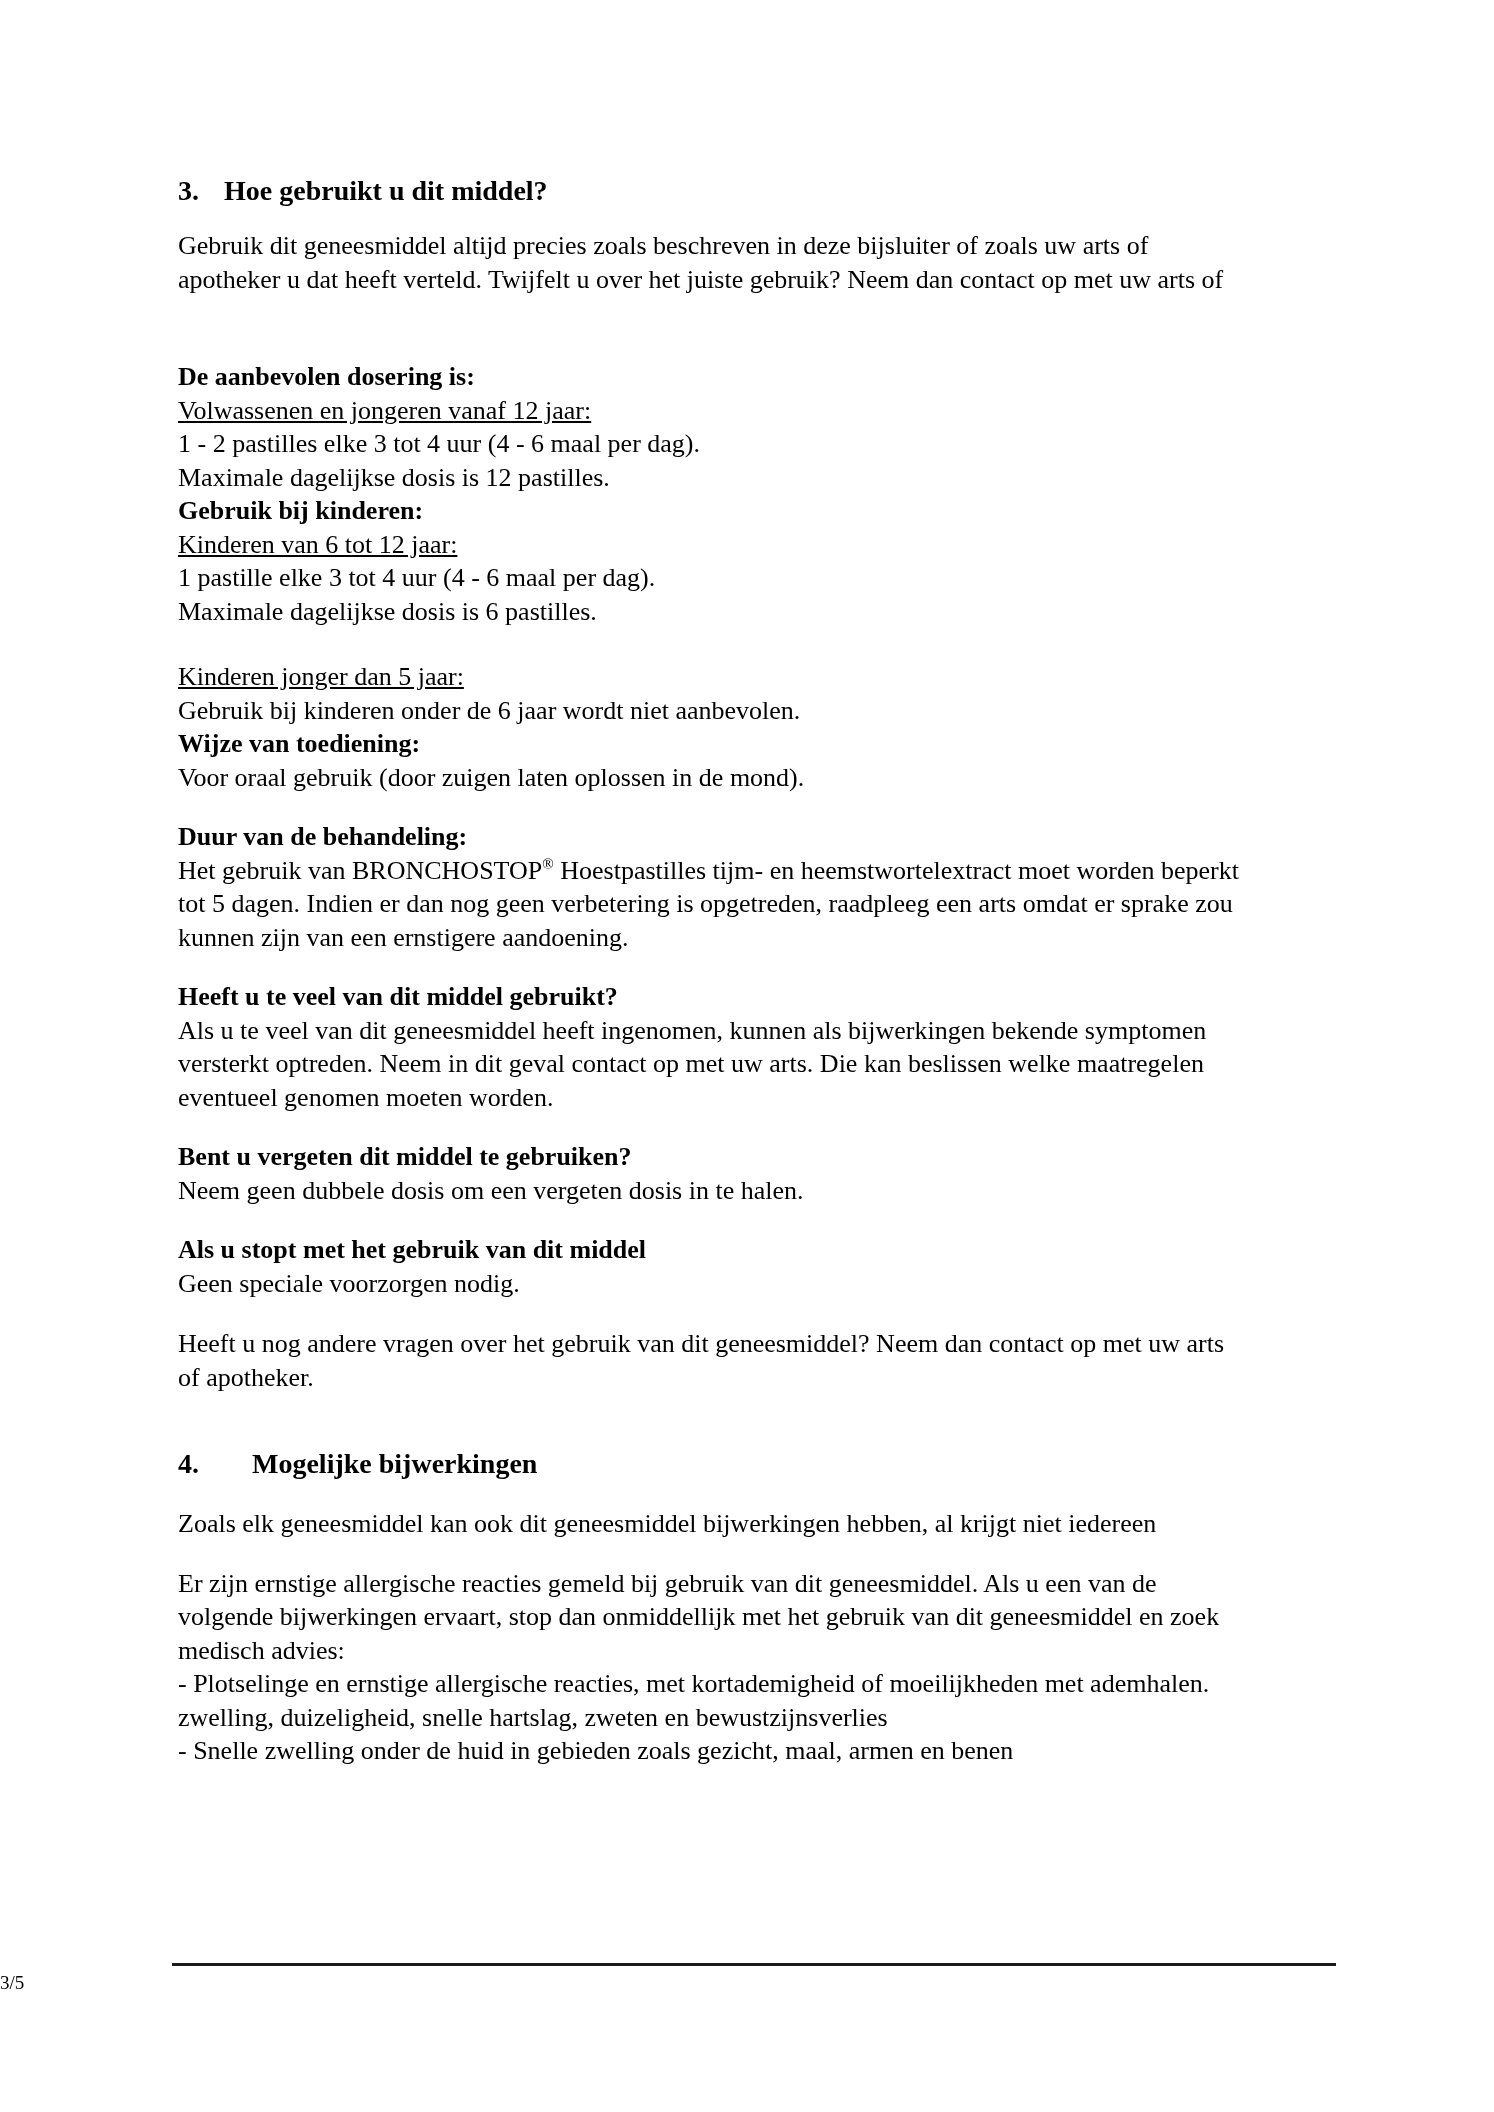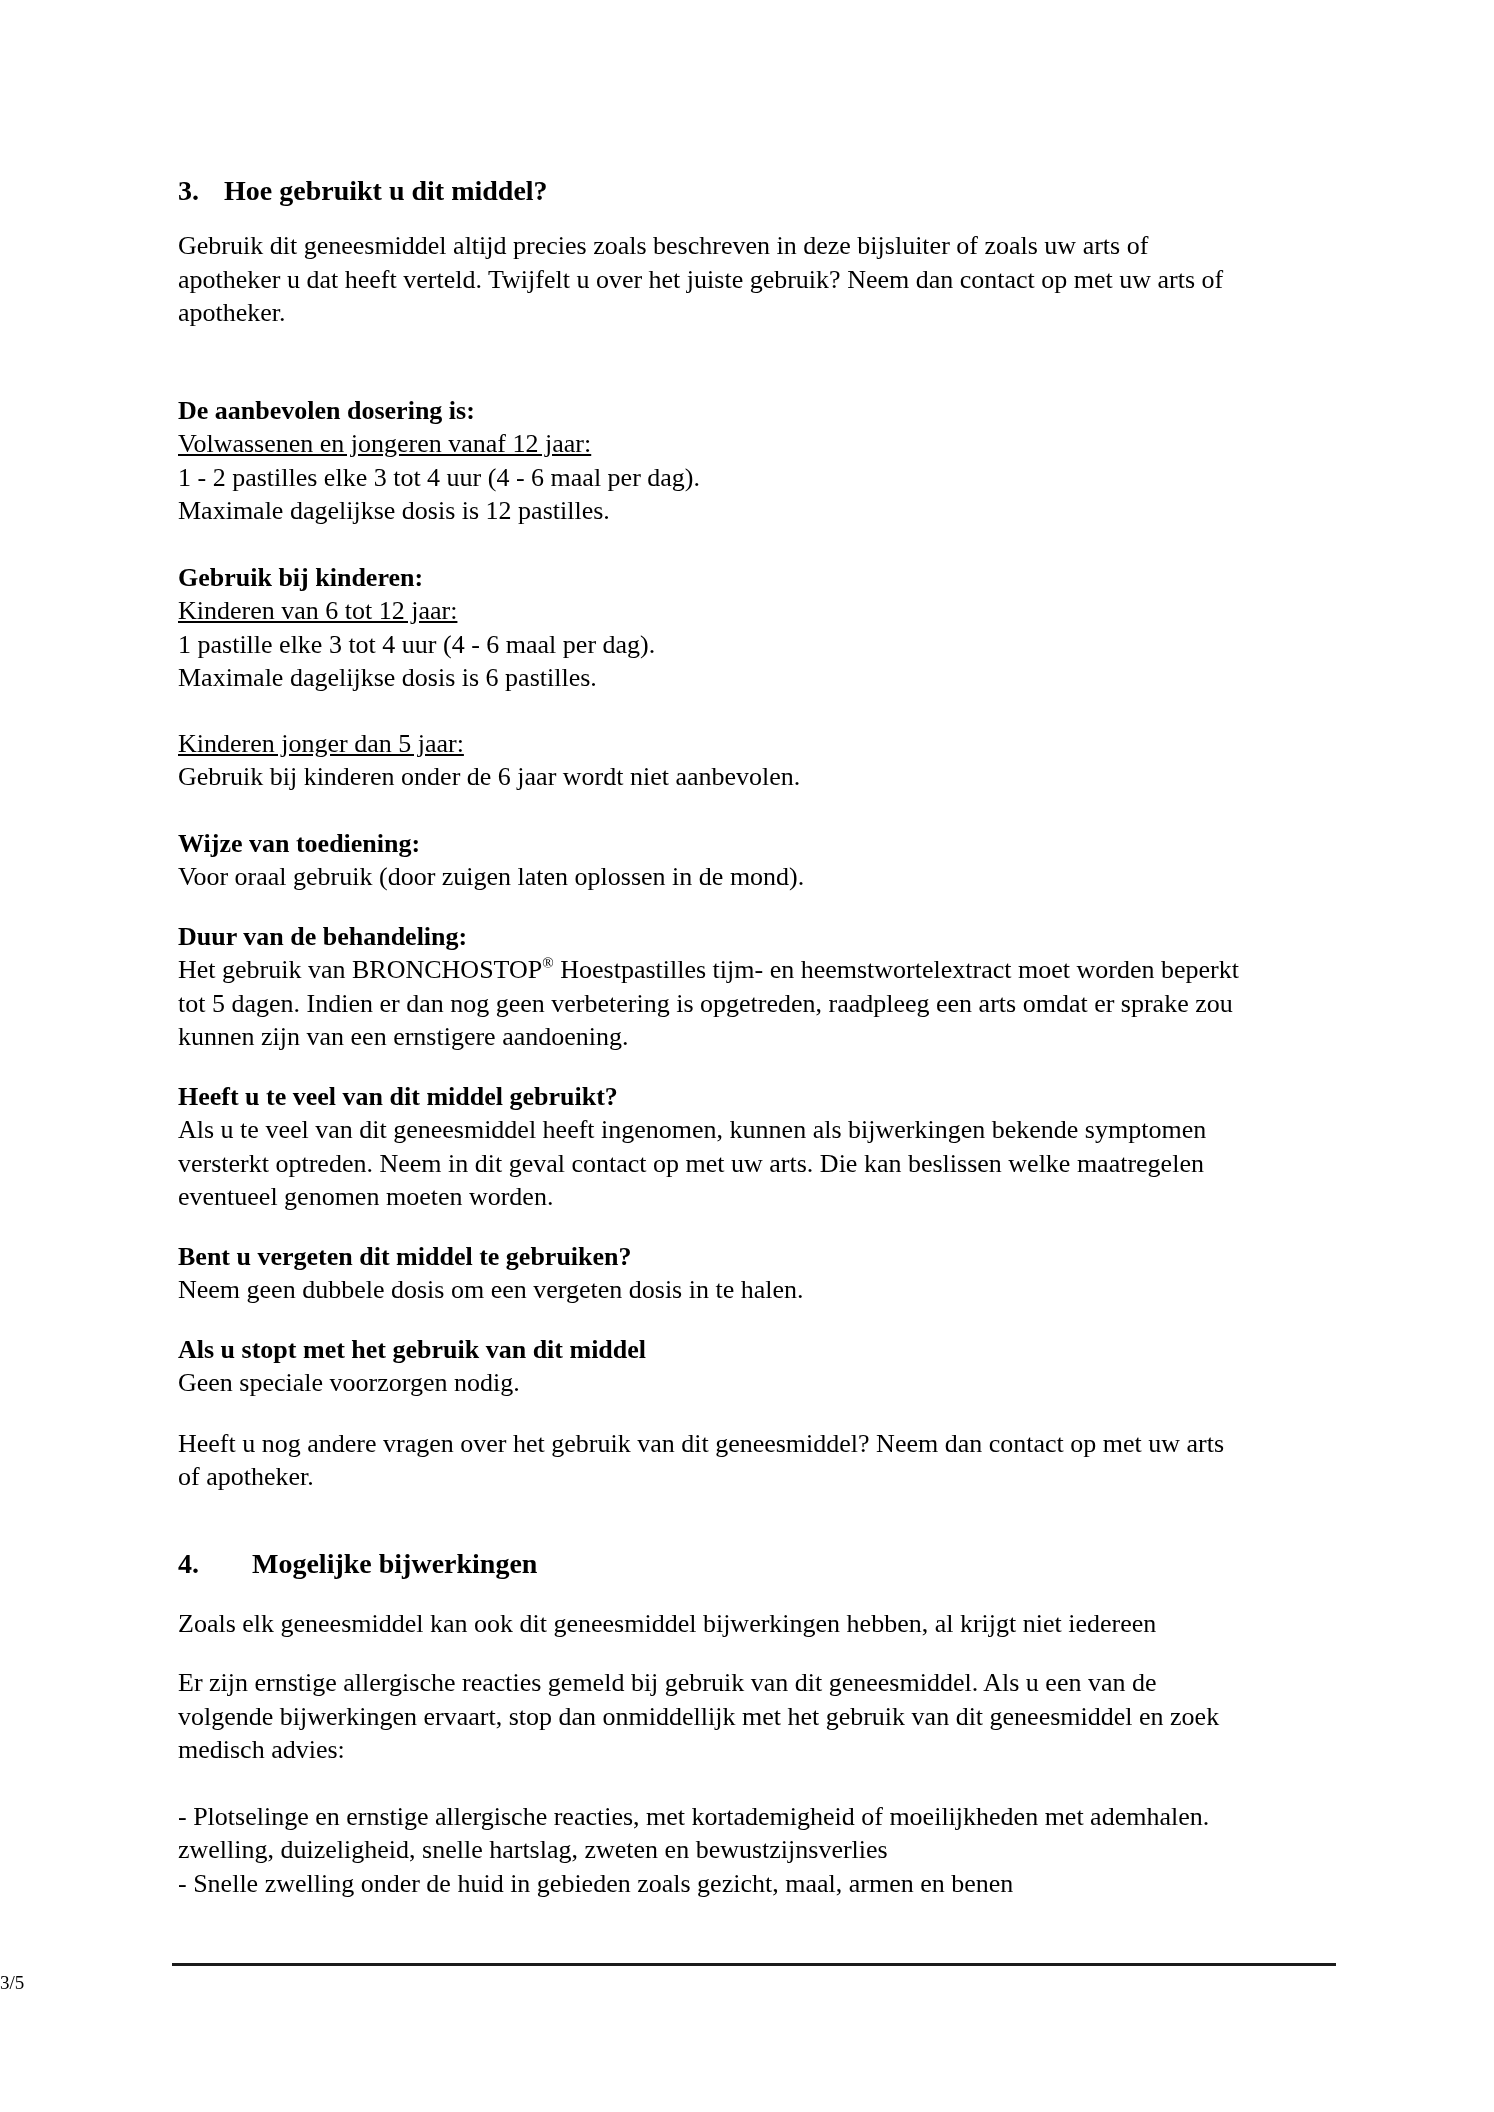--- a/index.html
+++ b/index.html
@@ -17,40 +17,39 @@
   .num-3{width:46px;}
   .num-4{width:74px;}
   .b{font-weight:bold;}
   .u{text-decoration:underline;}
   .ln{display:block;}
   sup.reg{font-size:0.58em;vertical-align:super;line-height:0;}
   .mt-21{margin-top:21px}
   .mt-26{margin-top:26px}
   .mt-27{margin-top:27px}
   .mt-32{margin-top:32px}
-  .mt-33{margin-top:33px}
+  .mt-33{}
   .mt-53{margin-top:53px}
   .mt-58{margin-top:64px}
   .footer-rule{position:absolute;left:172px;top:1963px;width:1164px;height:3px;background:#1b1b1b;}
   .footer-page{position:absolute;left:0;top:1971px;width:1494px;font-size:19px;line-height:24px;}
 </style>
 </head>
 <body>
 
 <div class="page">
   <div class="content">
 
     <div class="sect">
       <span class="num num-3">3.</span><span>Hoe gebruikt u dit middel?</span>
     </div>
 
     <div class="mt-21">
       <span class="ln">Gebruik dit geneesmiddel altijd precies zoals beschreven in deze bijsluiter of zoals uw arts of</span>
       <span class="ln">apotheker u dat heeft verteld. Twijfelt u over het juiste gebruik? Neem dan contact op met uw arts of</span>
-      <span class="ln">apotheker.</span>
     </div>
 
     <div class="mt-58">
       <span class="ln b">De aanbevolen dosering is:</span>
       <span class="ln"><span class="u">Volwassenen en jongeren vanaf 12 jaar:</span></span>
       <span class="ln">1 - 2 pastilles elke 3 tot 4 uur (4 - 6 maal per dag).</span>
       <span class="ln">Maximale dagelijkse dosis is 12 pastilles.</span>
     </div>
 
     <div class="mt-33">

